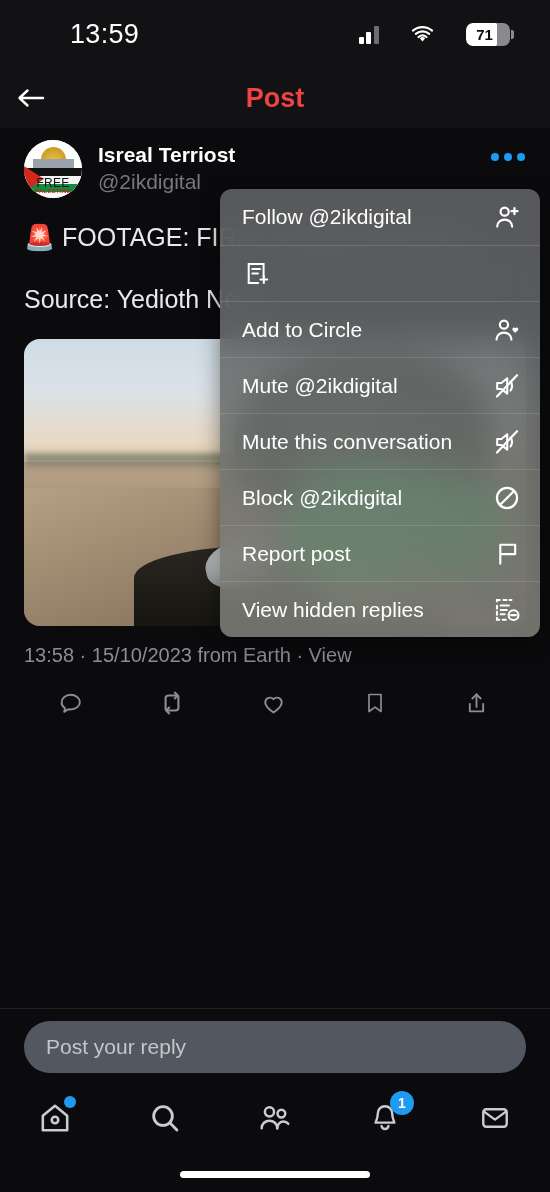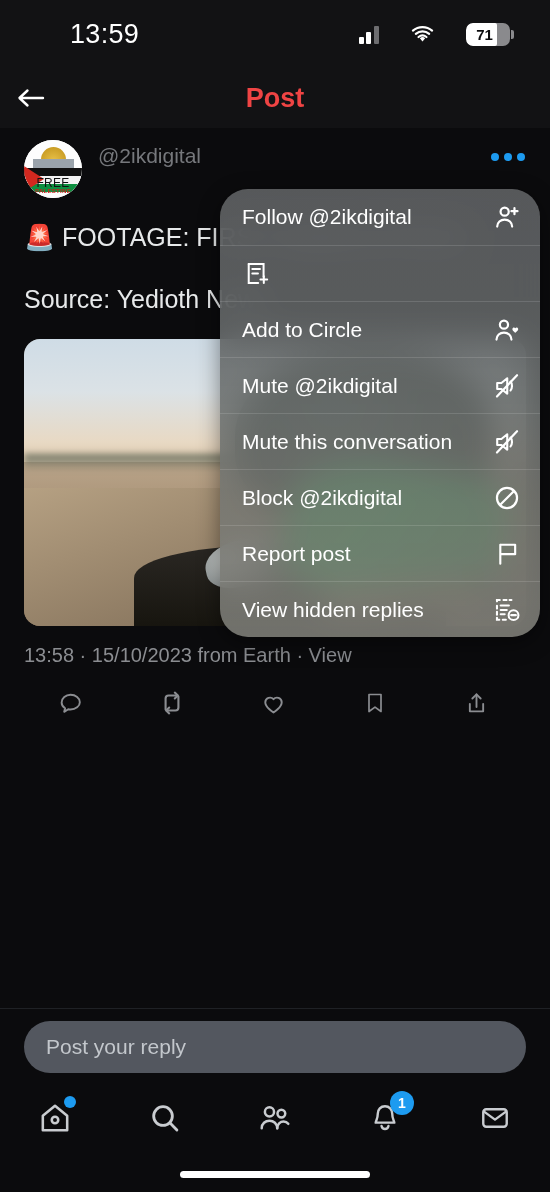--- a/index.html
+++ b/index.html
@@ -199,21 +199,21 @@
   }
   .act {
     width: 44px; height: 44px;
     display: flex; align-items: center; justify-content: center;
     cursor: pointer;
   }
 
   
   #menu {
     position: absolute; left: 220px; top: 189px;
-    width: 320px; border-radius: 28px;
+    width: 320px; border-radius: 12px;
     overflow: hidden;
     background: linear-gradient(180deg,
       rgba(93,95,97,.93) 0%,
       rgba(97,100,101,.90) 26%,
       rgba(108,112,111,.88) 50%,
       rgba(118,119,114,.88) 72%,
       rgba(124,124,118,.90) 100%);
     backdrop-filter: blur(16px);
     box-shadow: 0 6px 22px rgba(0,0,0,.45);
     z-index: 40;
@@ -321,20 +321,21 @@
         <span class="av-dome"></span>
         <span class="av-base"></span>
         <span class="av-stripe-b"></span>
         <span class="av-stripe-w"></span>
         <span class="av-stripe-g"></span>
         <span class="av-tri"></span>
         <span class="av-free">FREE</span>
         <span class="av-pal">PALESTINE</span>
       </div>
       <div id="name-block">
+        <div id="display-name">Isreal Terriost</div>
         <div id="handle">@2ikdigital</div>
       </div>
       <div id="more-btn">
         <span></span>
           <span></span>
           <span></span>
       </div>
     </div>
 
     <div id="post-text">🚨 FOOTAGE: FIRST HAMAS ATTACK</div>

